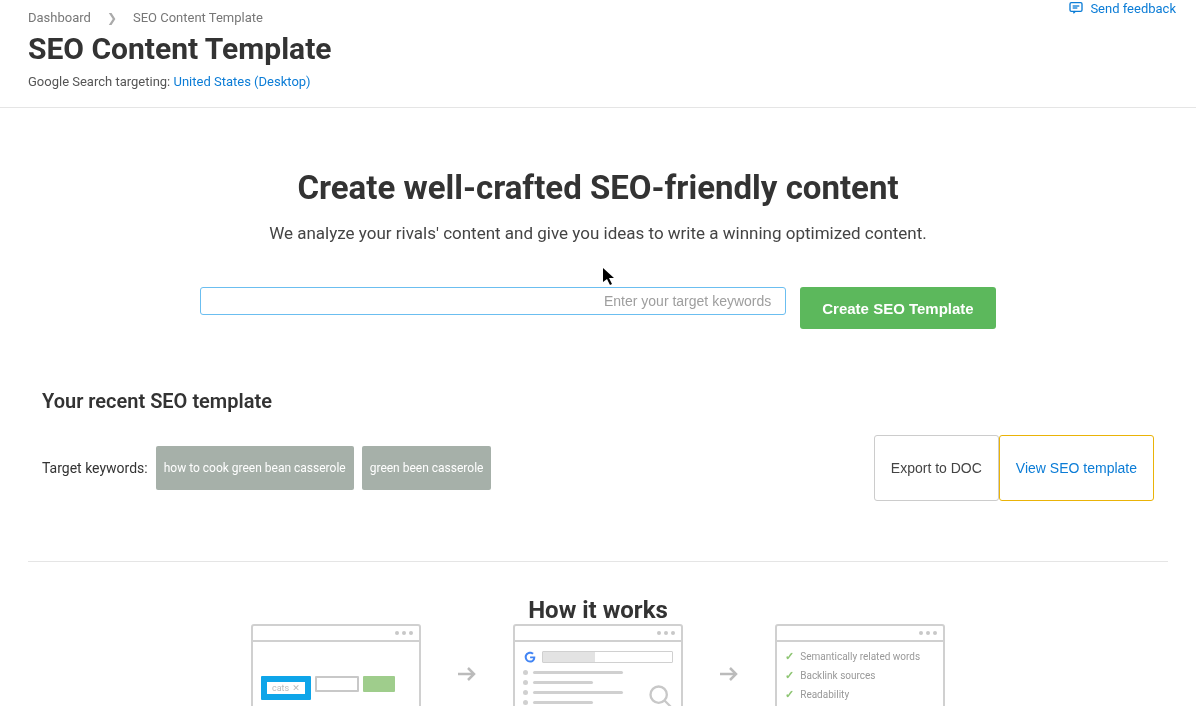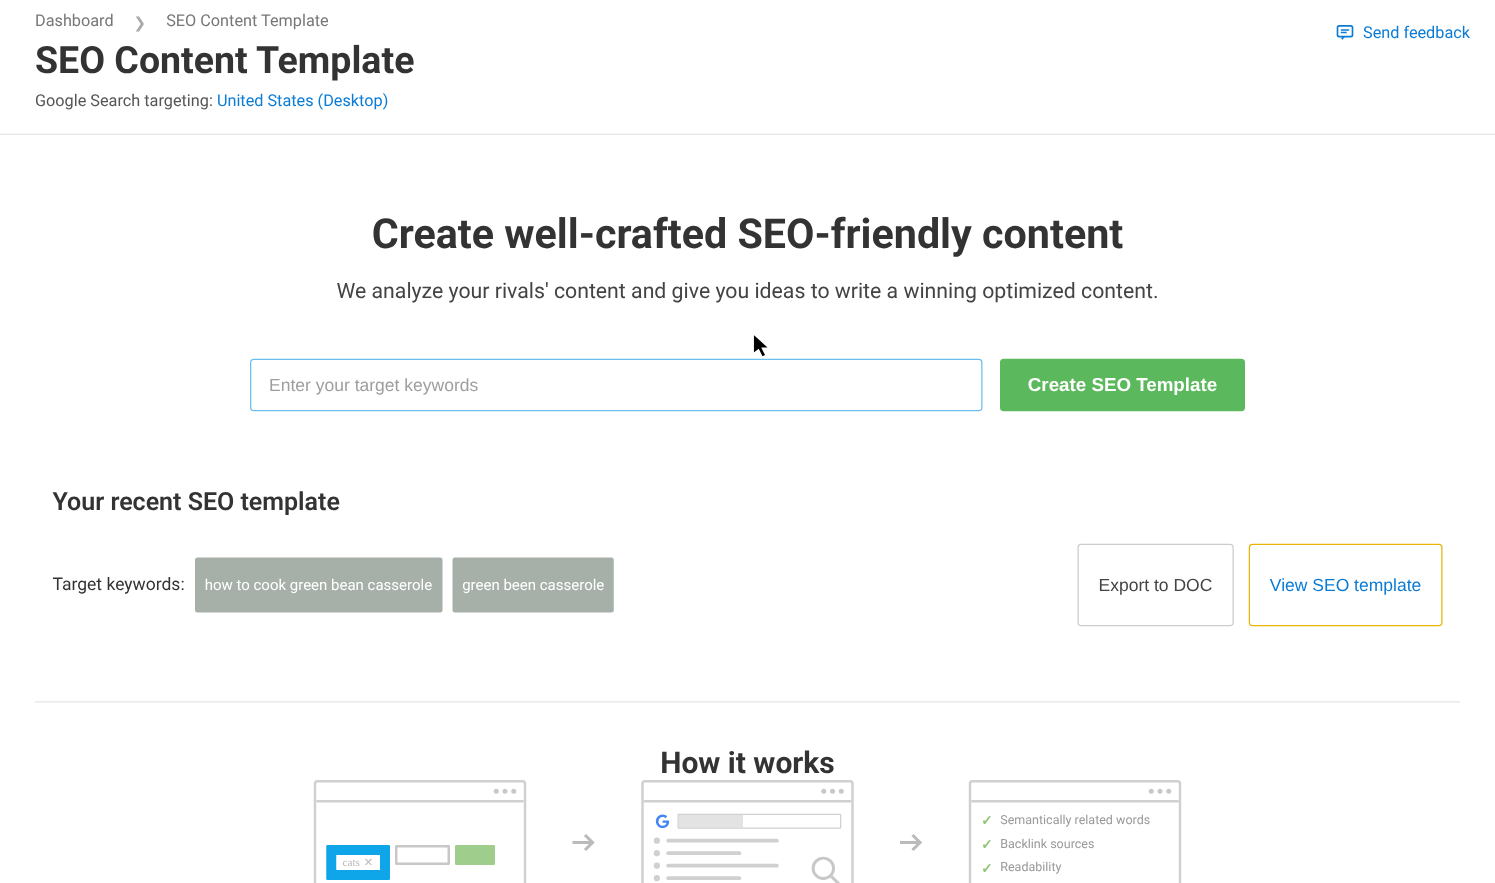--- a/index.html
+++ b/index.html
@@ -43,21 +43,21 @@
     .targeting {
       font-size: 13px;
       color: #555;
     }
     .targeting a {
       color: #0b7cd6;
       text-decoration: none;
     }
     .feedback {
       position: absolute;
-      top: 18px;
+      top: 0;
       right: 20px;
       display: flex;
       align-items: center;
       gap: 6px;
       color: #0b7cd6;
       font-size: 13px;
       text-decoration: none;
       cursor: pointer;
     }
     .feedback svg {
@@ -84,27 +84,28 @@
       margin-bottom: 44px;
     }
     .search-row {
       display: flex;
       justify-content: center;
       gap: 14px;
       margin-bottom: 60px;
     }
     .kw-input {
       width: 586px;
-      height: 42px;
+      height: 28px;
       border: 1px solid #6bbef0;
       border-radius: 3px;
       padding: 0 14px;
       font-size: 14px;
       outline: none;
       color: #333;
+      text-align: right;
     }
     .kw-input::placeholder {
       color: #9e9e9e;
     }
     .create-btn {
       background: #5cb85c;
       border: none;
       color: #fff;
       font-size: 15px;
       font-weight: 600;
@@ -141,21 +142,20 @@
     }
     .kw-tag {
       background: #a6b0a9;
       color: #fff;
       font-size: 12px;
       padding: 15px 8px;
       border-radius: 2px;
     }
     .recent-actions {
       display: flex;
-      gap: 12px;
     }
     .btn-outline {
       background: #fff;
       border: 1px solid #ccc;
       color: #444;
       font-size: 14px;
       padding: 8px 16px;
       border-radius: 3px;
       cursor: pointer;
     }
@@ -211,29 +211,28 @@
     }
     .step-body {
       padding: 8px;
     }
     .step1-box {
       display: flex;
       gap: 4px;
       margin-top: 26px;
     }
     .step1-tag {
-      border: 8px solid #0ea5e9;
+      border: 6px solid #0ea5e9;
       padding: 1px 5px;
       font-size: 9px;
       color: #bbb;
       display: flex;
       align-items: center;
       gap: 3px;
       border-radius: 1px;
-      font-family: Liberation Serif, serif;
     }
     .step1-input {
       border: 2px solid #c8c8c8;
       width: 44px;
       height: 16px;
       border-radius: 1px;
     }
     .step1-btn {
       background: #9fcd8c;
       width: 32px;

